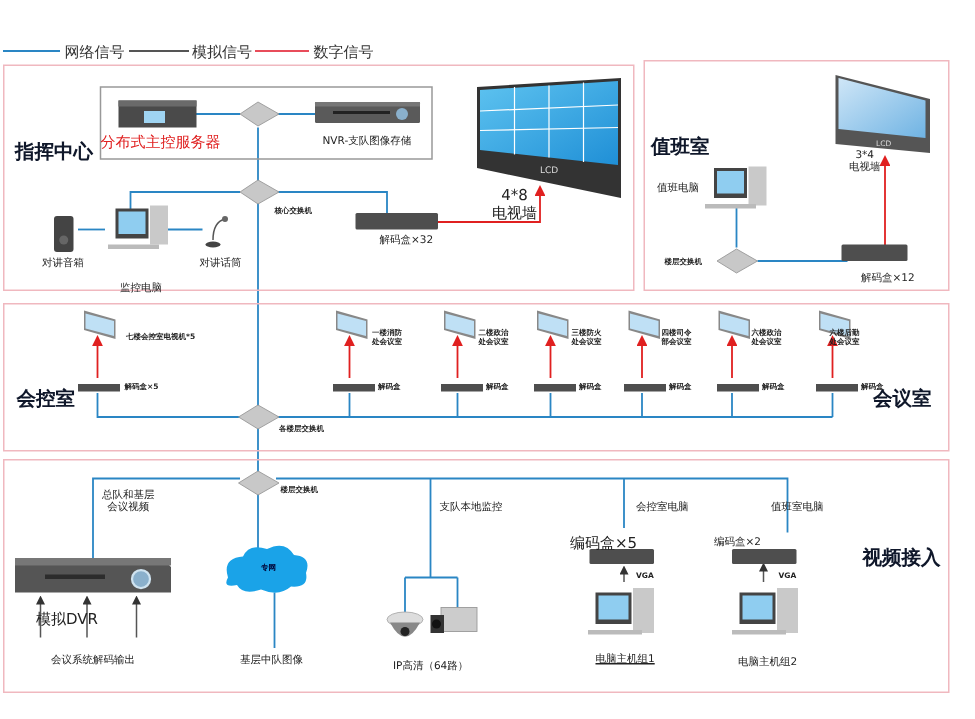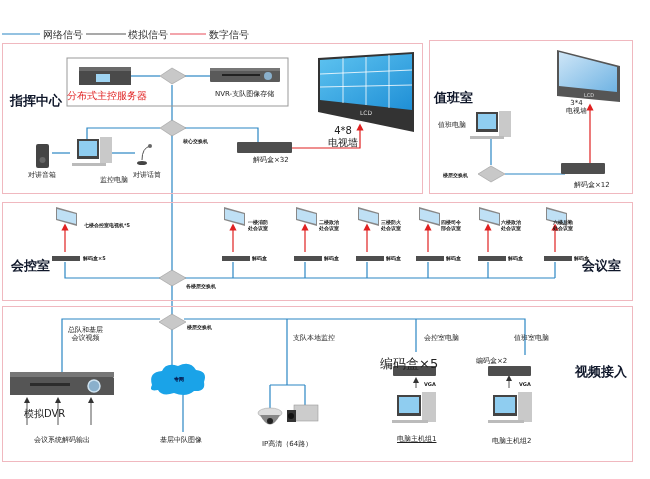--- a/index.html
+++ b/index.html
@@ -265,21 +265,21 @@
 <div class="zone-title" style="left:582px;top:213px;">会议室</div>
 <div class="zone-title" style="left:575px;top:319px;">视频接入</div>
 
 <div class="lbl red" style="left:67px;top:90px;">分布式主控服务器</div>
 <div class="lbl md" style="left:215px;top:90px;font-size:7px;">NVR-支队图像存储</div>
 <div class="lbl sm" style="left:183px;top:139px;">核心交换机</div>
 <div class="lbl md" style="left:253px;top:156px;font-size:7px;">解码盒×32</div>
 <div class="lbl lg center" style="left:328px;top:125px;white-space:pre;">4*8
 电视墙</div>
 <div class="lbl md" style="left:28px;top:171px;font-size:7px;">对讲音箱</div>
-<div class="lbl md" style="left:80px;top:176px;font-size:7px;margin-left:20px;">监控电脑</div>
+<div class="lbl md" style="left:80px;top:188px;font-size:7px;">监控电脑</div>
 <div class="lbl md" style="left:133px;top:171px;font-size:7px;">对讲话筒</div>
 
 <div class="lbl md center" style="left:566px;top:99px;white-space:pre;font-size:7px;">3*4
 电视墙</div>
 <div class="lbl md" style="left:438px;top:121px;font-size:7px;">值班电脑</div>
 <div class="lbl sm" style="left:443px;top:173px;">楼层交换机</div>
 <div class="lbl md" style="left:574px;top:181px;font-size:7px;">解码盒×12</div>
 
 <div class="lbl sm" style="left:84px;top:223px;">七楼会控室电视机*5</div>
 <div class="lbl sm" style="left:83px;top:256px;">解码盒×5</div>
@@ -308,20 +308,20 @@
 <div class="lbl md center" style="left:68px;top:326px;white-space:pre;font-size:7px;">总队和基层
 会议视频</div>
 <div class="lbl lg" style="left:24px;top:360px;margin-top:48px;">模拟DVR</div>
 <div class="lbl md" style="left:34px;top:436px;font-size:7px;">会议系统解码输出</div>
 <div class="lbl sm" style="left:174px;top:377px;color:#003;">专网</div>
 <div class="lbl md" style="left:160px;top:436px;font-size:7px;">基层中队图像</div>
 <div class="lbl md" style="left:293px;top:334px;font-size:7px;">支队本地监控</div>
 <div class="lbl md" style="left:262px;top:440px;font-size:7px;">IP高清（64路）</div>
 
 <div class="lbl md" style="left:424px;top:334px;font-size:7px;">会控室电脑</div>
-<div class="lbl md" style="left:380px;top:357px;font-size:13px;">编码盒×5</div>
+<div class="lbl md" style="left:380px;top:357px;font-size:10px;">编码盒×5</div>
 <div class="lbl sm" style="left:424px;top:382px;">VGA</div>
 <div class="lbl md" style="left:397px;top:435px;font-size:7px;text-decoration:underline;">电脑主机组1</div>
 
 <div class="lbl md" style="left:514px;top:334px;font-size:7px;">值班室电脑</div>
 <div class="lbl md" style="left:476px;top:357px;font-size:7px;">编码盒×2</div>
 <div class="lbl sm" style="left:519px;top:382px;">VGA</div>
 <div class="lbl md" style="left:492px;top:437px;font-size:7px;">电脑主机组2</div>
 
 </body></html>

